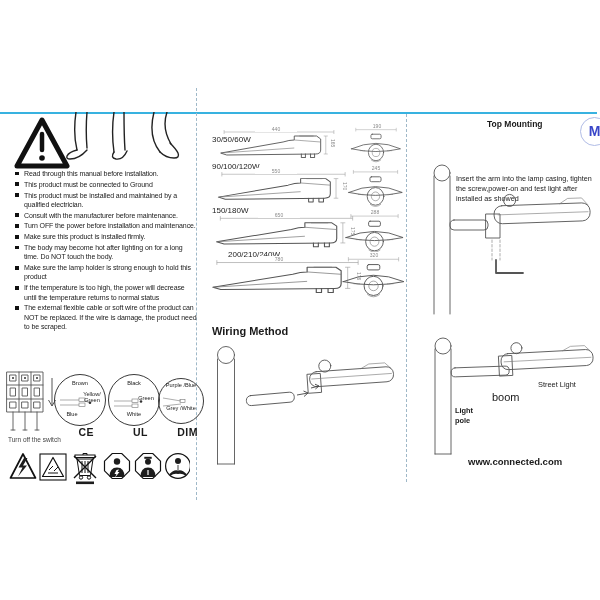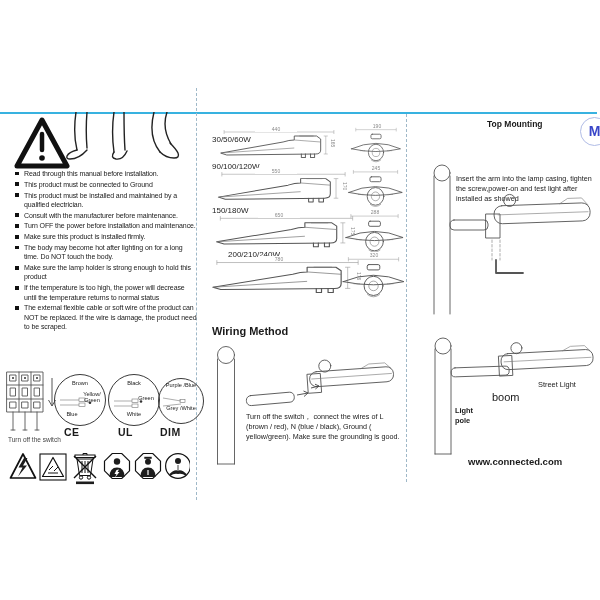--- a/index.html
+++ b/index.html
@@ -16,21 +16,21 @@
   .warnlist{list-style:none;margin:0;padding:0;font-size:7px;line-height:1.33;letter-spacing:-0.1px;}
   .warnlist li{position:relative;padding-left:10px;margin-bottom:1.5px;}
   .warnlist li::before{content:"";position:absolute;left:1px;top:2.6px;width:3.8px;height:3.8px;background:#111;}
   .bold{font-weight:bold;}
   .small{font-size:7.2px;line-height:1.38;}
   .modelLabel{font-size:8px;color:#222;}
   .dimnum{position:absolute;font-size:5px;color:#8a8a8a;text-align:center;background:#fff;padding:0 1px;}
   .hgt{transform:rotate(90deg);transform-origin:left top;}
   .circ{position:absolute;border:1.2px solid #3a3a3a;border-radius:50%;}
   .wlabel{position:absolute;font-size:5.6px;line-height:1.05;color:#222;text-align:center;}
-  .plugname{position:absolute;font-size:10.5px;font-weight:bold;text-align:left;letter-spacing:0.5px;}
+  .plugname{position:absolute;font-size:10.5px;font-weight:bold;text-align:right;letter-spacing:0.5px;}
   .logo{position:absolute;left:580px;top:117px;width:27px;height:27px;border:1px solid #b0bce6;
         border-radius:50%;text-align:center;}
   .logo span{font-size:14px;font-weight:bold;color:#3946c8;line-height:26px;}
 </style>
 </head>
 <body>
 
 <div id="page">
 
   <svg width="0" height="0" style="position:absolute">
@@ -253,21 +253,20 @@
         <rect x="98" y="28" width="84" height="15" rx="7"></rect>
         <rect x="96" y="30" width="13" height="19"></rect>
         <circle cx="114" cy="23" r="6"></circle>
         <path class="lnthin" d="M100 35 H180 M150 28 l8 -4 h16 l6 6"></path>
       </g>
     </g>
     <path d="M85 51 l11 -2 m0 0 l-4.5 -2 m4.5 2 l-4 3.5" fill="none" stroke="#444" stroke-width="0.9"></path>
     <path d="M99 44 l8 -2 m0 0 l-4 -1.8 m4 1.8 l-3.6 3" fill="none" stroke="#444" stroke-width="0.9"></path>
   </svg>
 
-  <div class="abs small" style="left:246px;top:412px;width:156px;">Turn off the switch， connect the wires of L (brown / red), N (blue / black), Ground ( yellow/green). Make sure the grounding is good.</div>
 
   <div class="abs bold" style="left:439px;top:119px;font-size:8.5px;margin-left:48px;">Top Mounting</div>
 
   <div class="logo"><span>M</span></div>
 
   <div class="abs small" style="left:456px;top:174px;width:146px;">Insert the arm into the lamp casing, tighten the screw,power-on and test light after installed as showed</div>
 
   <svg class="abs" style="left:430px;top:162px;" width="166" height="154" viewBox="0 0 166 154">
     <g class="ln">
       <circle cx="12" cy="11" r="8"></circle>

